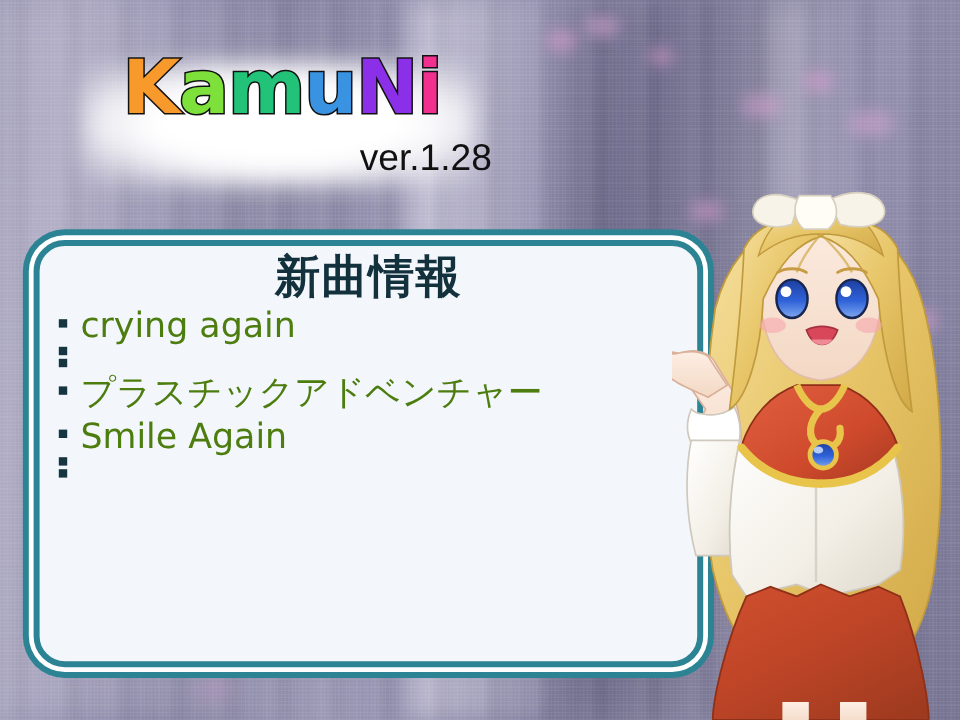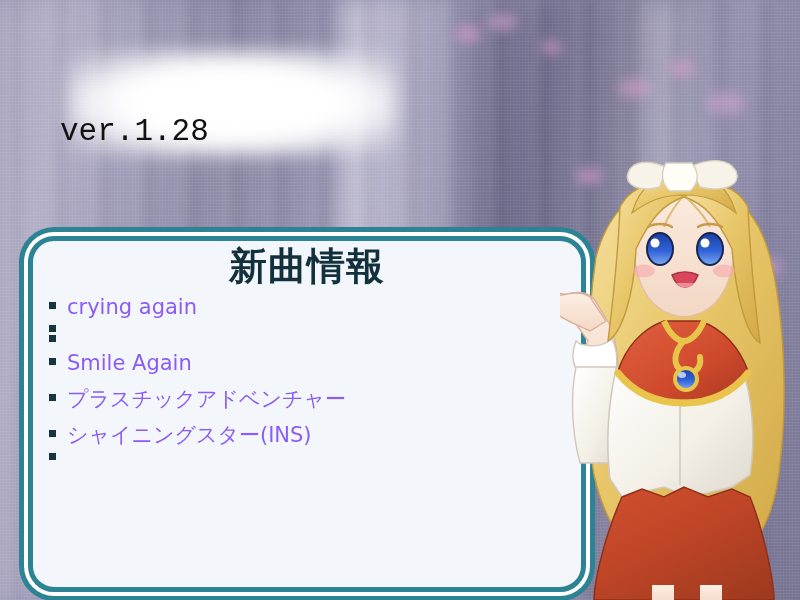--- a/index.html
+++ b/index.html
@@ -72,47 +72,46 @@
     position:absolute;left:0;top:6px;width:350px;text-align:center;
     font-size:62px;font-weight:700;letter-spacing:-1px;
     font-family:"DejaVu Sans","Liberation Sans",sans-serif;
     line-height:1;white-space:nowrap;
   }
   #logo-text span{
     -webkit-text-stroke:2.5px #111;
     paint-order:stroke fill;
   }
   #ver-text{
-    position:absolute;left:0;top:78px;width:350px;text-align:left;
+    position:absolute;left:0;top:78px;width:350px;text-align:right;
     font-size:31px;color:#111;font-weight:400;
-    font-family:Liberation Mono, monospace;
+    font-family:Liberation Sans, sans-serif;
   }
 
   
   #info-panel{
     position:absolute;left:28px;top:200px;width:558px;height:356px;
     box-sizing:border-box;
     background:#f3f7fb;
     border:5px solid #2c8394;
     border-radius:26px;
     box-shadow:0 0 0 4px #ffffff, 0 0 0 9px #2c8394;
-    margin-top:36px;
   }
   #panel-title{
     text-align:center;
     color:#12313c;
     font-size:38px;font-weight:700;
     font-family:"DejaVu Sans","Liberation Sans",sans-serif;
     margin:6px 0 0 0;line-height:1.05;
     letter-spacing:1px;
   }
   #song-list{list-style:none;margin:0;padding:2px 0 0 12px;}
   #song-list li{
-    color:#8b5cf6;
-    font-size:21px;
+    color:#4d7c0f;
+    font-size:29px;
     line-height:36px;
     font-family:"DejaVu Sans","Liberation Sans",sans-serif;
     white-space:nowrap;
     display:flex;align-items:center;
   }
   .bullet{
     display:inline-block;width:7px;height:7px;background:#173540;
     margin:0 11px 3px 4px;flex:0 0 auto;
   }
 
@@ -143,47 +142,47 @@
   <div class="blossom b9"></div>
   <div class="blossom b10"></div>
   <div class="blossom b11"></div>
   <div class="blossom b12"></div>
   <div class="blossom b13"></div>
   <div class="blossom b14"></div>
   <div class="blossom b15"></div>
 
   <div id="logo-area">
     <div class="logo-glow"></div>
+    <div id="logo-text"><span style="color: rgb(247, 154, 43);">K</span><span style="color: rgb(126, 224, 58);">a</span><span style="color: rgb(34, 194, 121);">m</span><span style="color: rgb(58, 147, 224);">u</span><span style="color: rgb(139, 47, 232);">N</span><span style="color: rgb(240, 47, 142);">i</span></div>
     <div id="ver-text">ver.1.28</div>
   </div>
 
   <div id="info-panel">
     <div id="panel-title">新曲情報</div>
     <ul id="song-list">
         <li>
           <span class="bullet"></span>
           <span>crying again</span>
         </li>
         <li>
           <span class="bullet"></span>
         </li>
         <li>
           <span class="bullet"></span>
         </li>
         <li>
           <span class="bullet"></span>
+          <span>プラスチックアドベンチャー</span>
+        </li>
+        <li>
+          <span class="bullet"></span>
           <span>Smile Again</span>
         </li>
         <li>
           <span class="bullet"></span>
-          <span>プラスチックアドベンチャー</span>
-        </li>
-        <li>
-          <span class="bullet"></span>
-          <span>シャイニングスター(INS)</span>
         </li>
         <li>
           <span class="bullet"></span>
         </li>
       </ul>
   </div>
 
   <div id="character">
     <svg width="250" height="455" viewBox="0 0 250 455" xmlns="http://www.w3.org/2000/svg">
       <defs>

